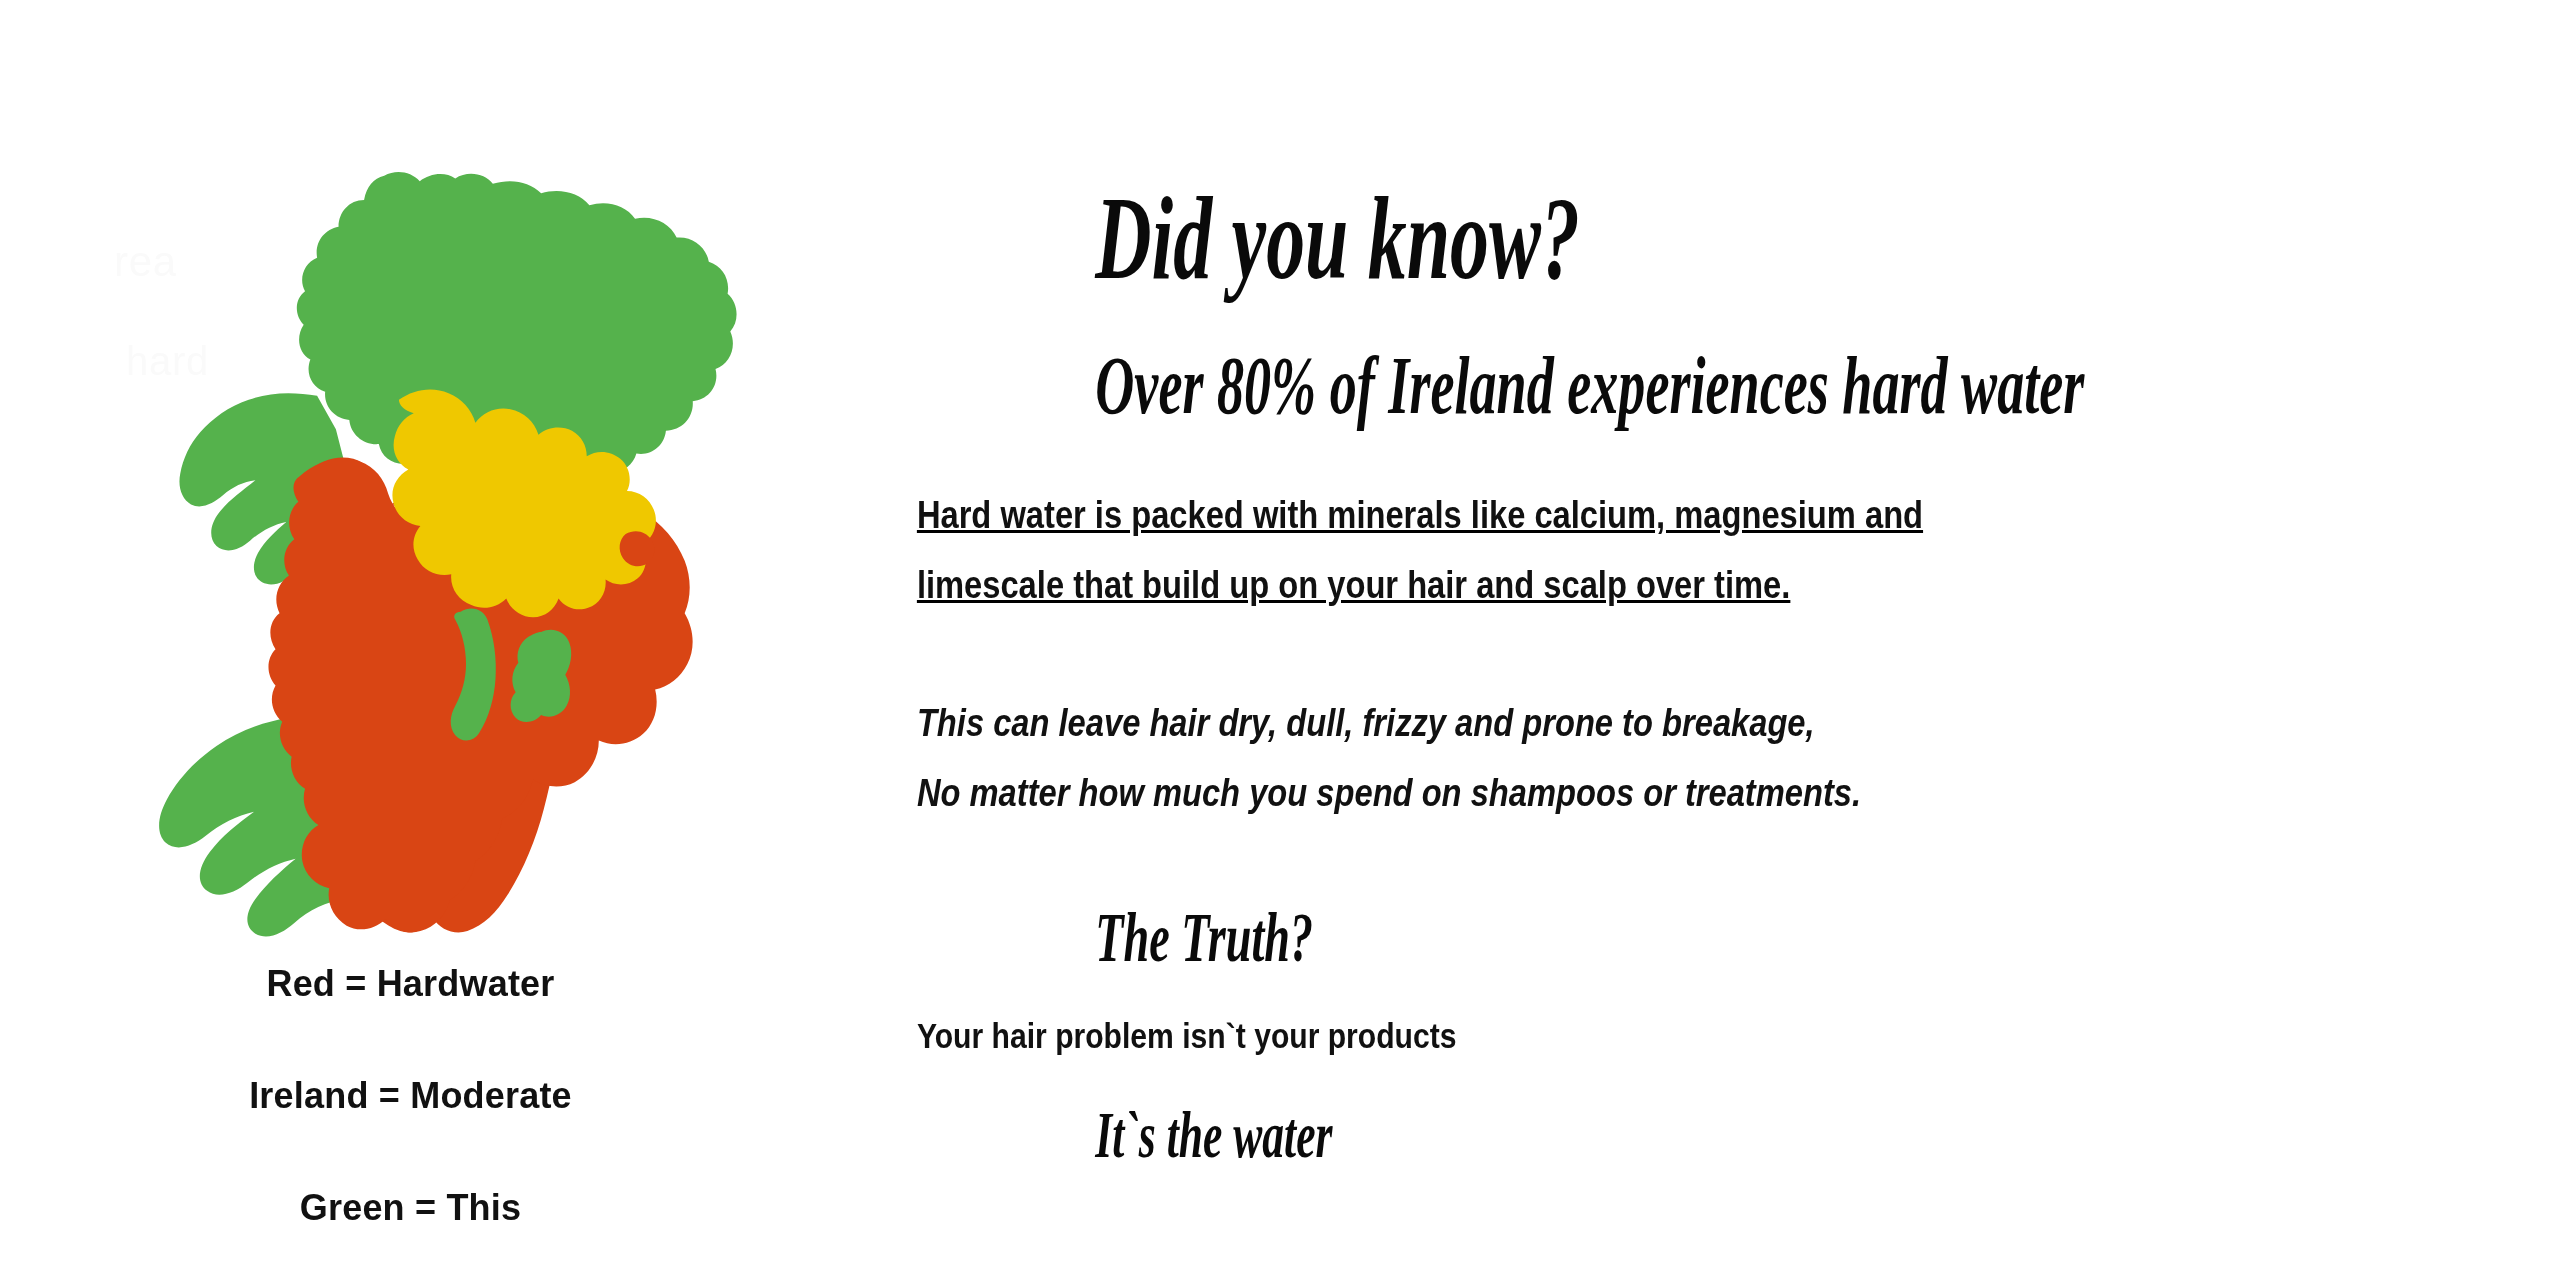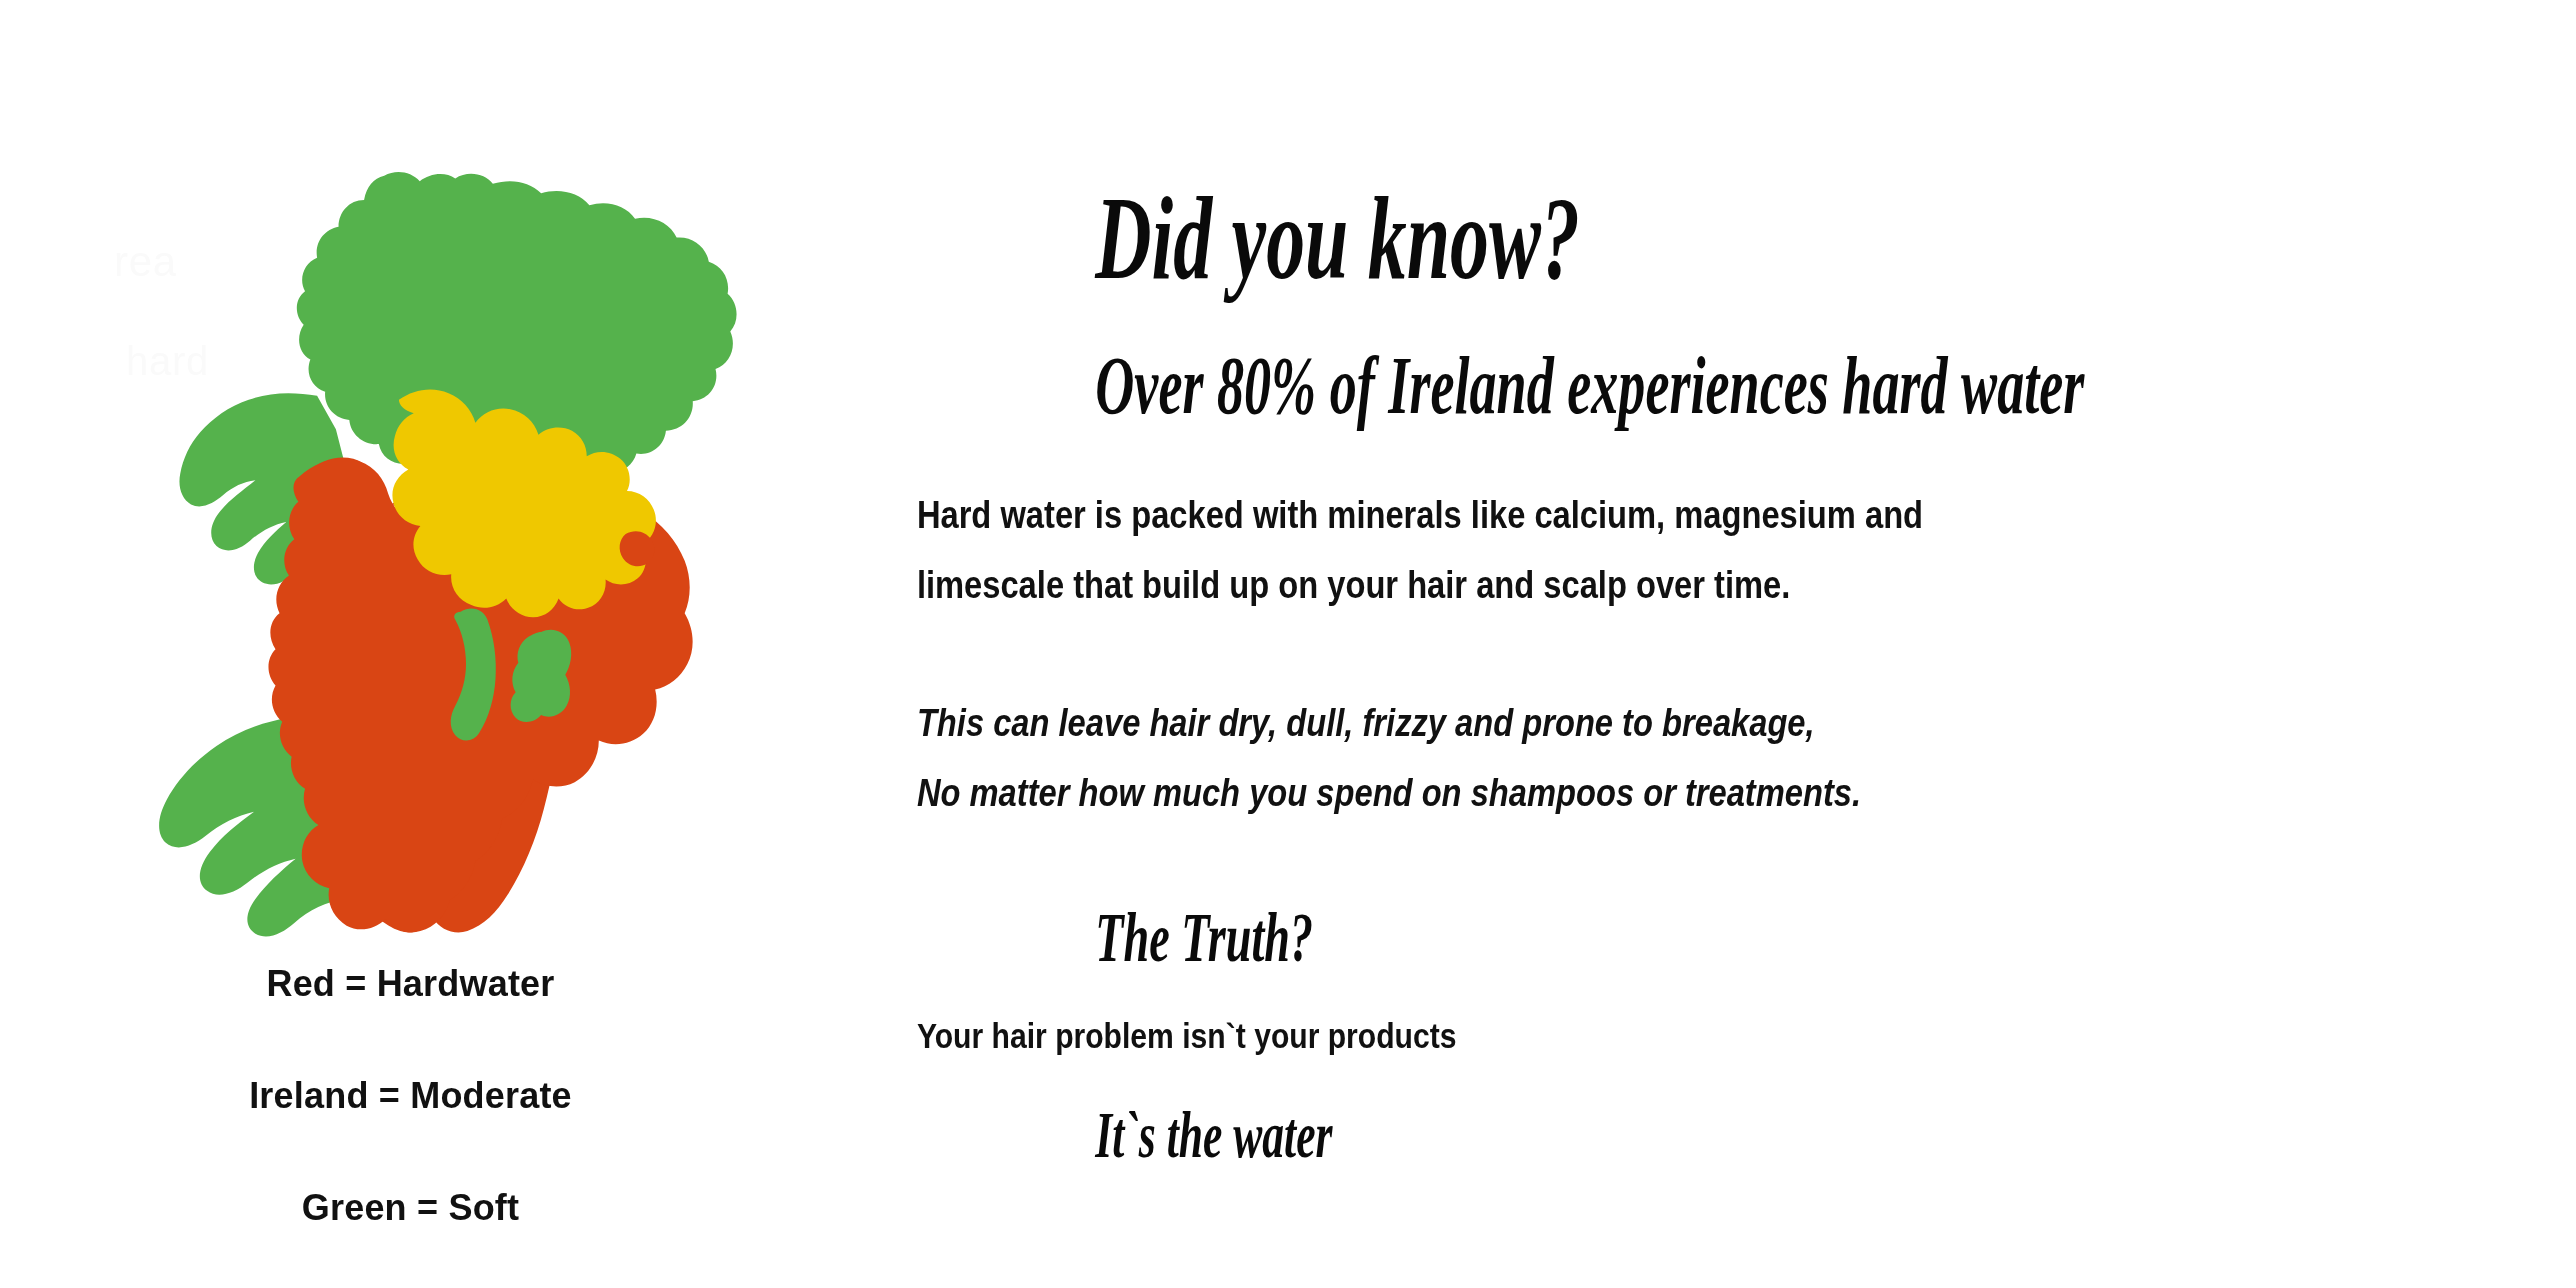--- a/index.html
+++ b/index.html
@@ -132,20 +132,21 @@
     top: 345px;
     width: 100%;
     font-size: 82px;
   }
 
   #para-one {
     position: absolute;
     left: 0;
     top: 496px;
     width: 100%;
+    text-decoration: underline;
   }
   #para-one .line { font-size: 38px; }
   #para-one .line + .line { margin-top: 32px; }
 
   #para-two {
     position: absolute;
     left: 0;
     top: 704px;
     width: 100%;
     font-style: italic;
@@ -311,21 +312,21 @@
                  C640 778 642 760 652 748
                  C648 734 654 718 666 710
                  C672 706 680 702 686 702 Z"></path>
 
       </svg>
     </div>
 
     <div id="legend">
       <div class="legend-row" id="legend-red">Red = Hardwater</div>
       <div class="legend-row" id="legend-yellow">Ireland = Moderate</div>
-      <div class="legend-row" id="legend-green">Green = Soft</div>
+      <div class="legend-row" id="legend-green">Green = This</div>
     </div>
   </div>
 
   <div id="copy-panel">
 
     <div class="display-italic" id="headline">Did you know?</div>
 
     <div class="display-italic" id="subheadline">Over 80% of Ireland experiences hard water</div>
 
     <div id="para-one">

